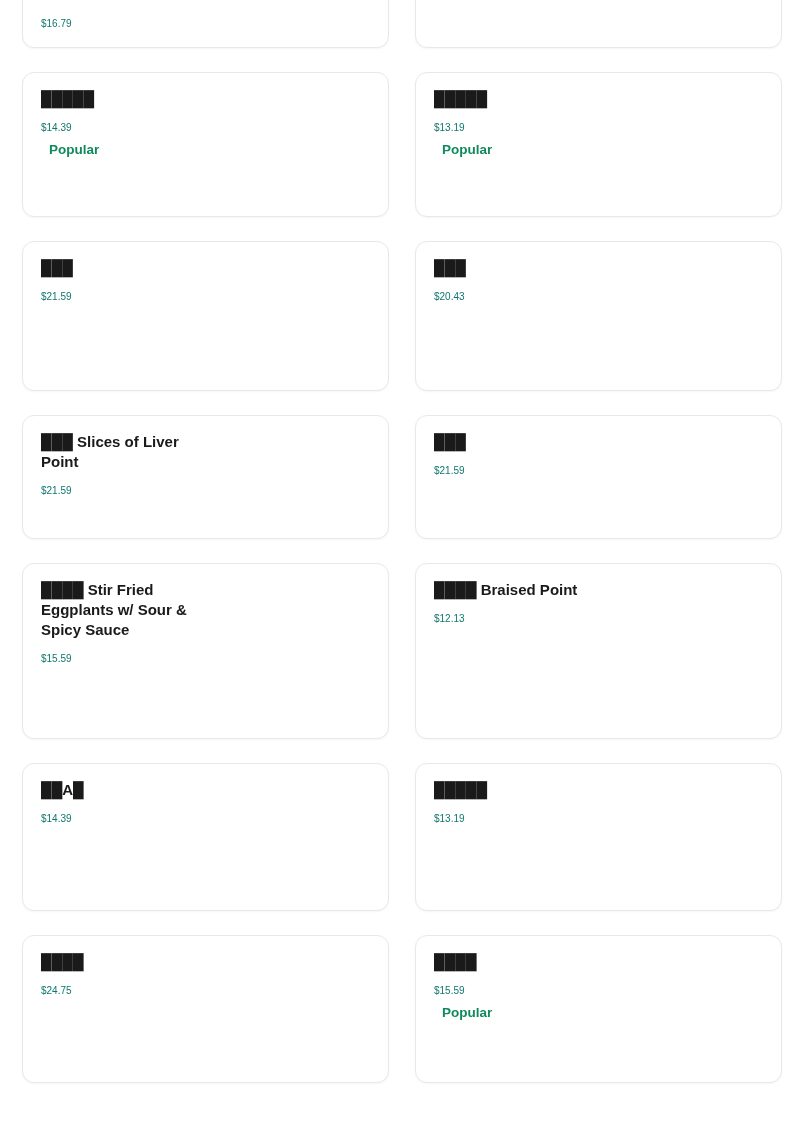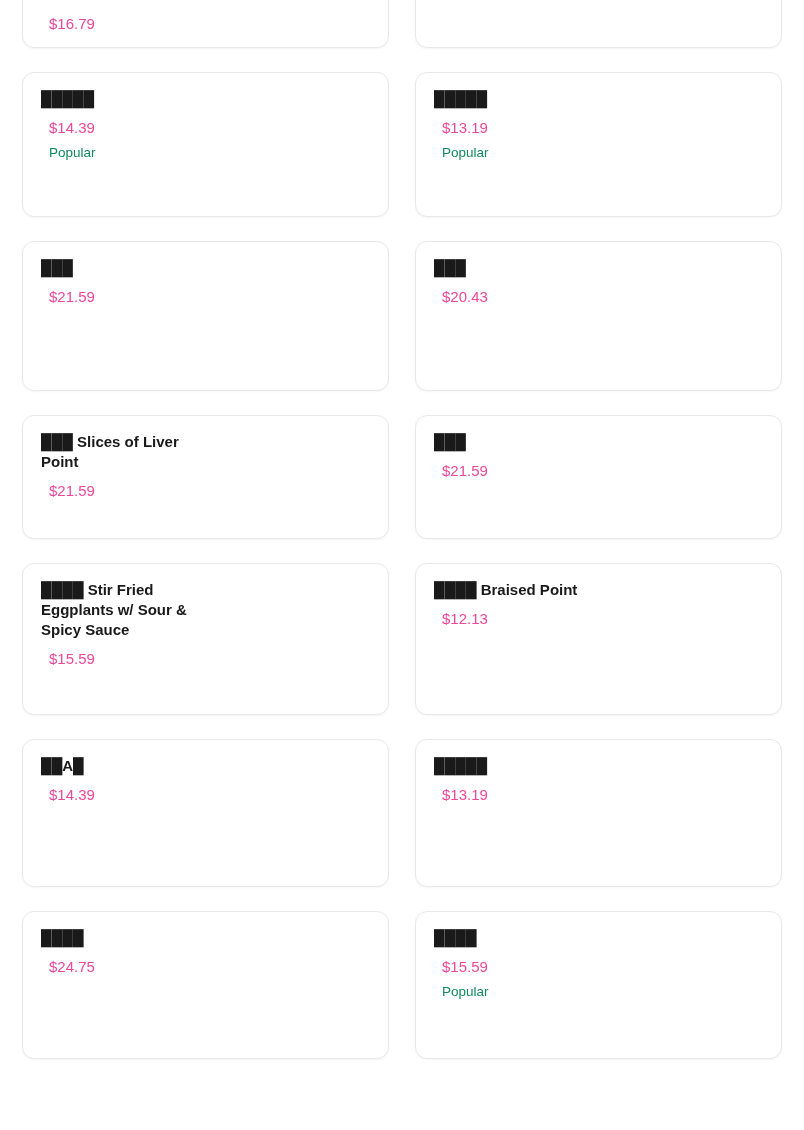--- a/index.html
+++ b/index.html
@@ -39,41 +39,41 @@
     font-size: 15px;
     line-height: 20px;
     font-weight: 700;
     color: #1a1a1a;
     margin: 0 0 10px 0;
     max-width: 175px;
     word-wrap: break-word;
   }
 
   .dish-price {
-    font-size: 15px;
+    font-size: 10px;
     line-height: 17px;
-    color: #ec4899;
-    margin: 8px;
+    color: #0f766e;
+    margin: 0;
   }
 
   .dish-badge {
     font-size: 13.5px;
     line-height: 17px;
-    font-weight: 400;
+    font-weight: 700;
     color: #108a5c;
     margin: 5px 0 0 0;
     padding-left: 8px;
   }
 
   
   .h-clip   { height: 100px; }
   .h-145    { height: 145px; }
   .h-150    { height: 150px; }
   .h-142    { height: 124px; }
-  .h-152    { height: 152px; }
+  .h-152    { height: 176px; }
   .h-148    { height: 148px; }
 
   
   #menu-grid { margin-top: -52px; }
 
   .clip-top .dish-name {
     margin-top: 0;
   }
 </style>
 </head>

